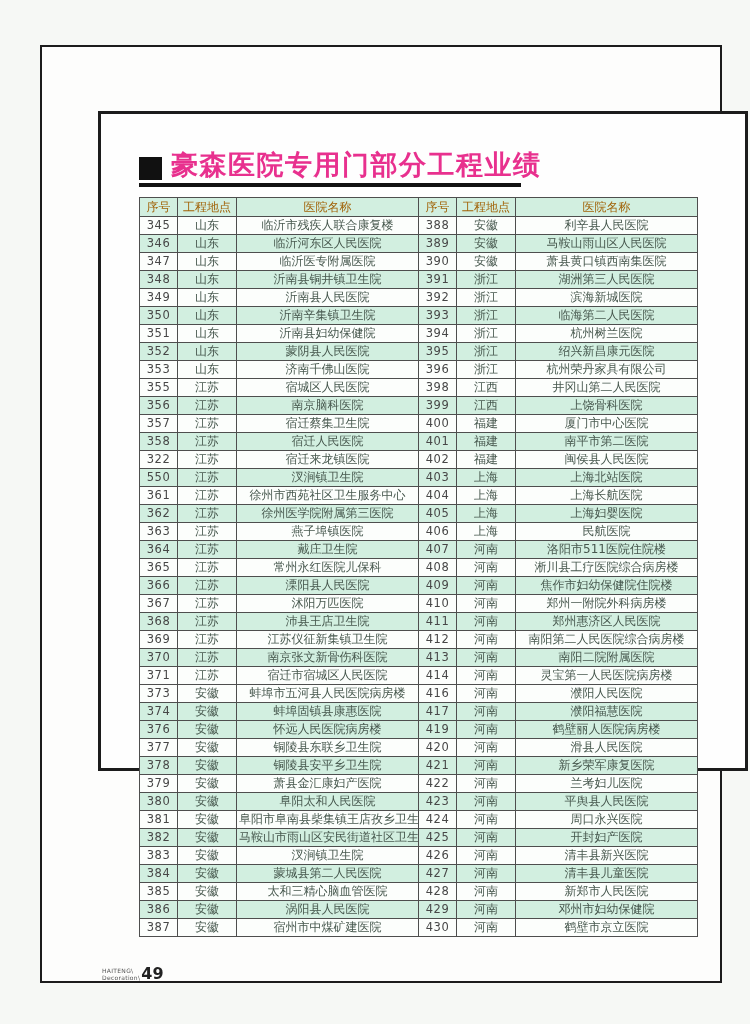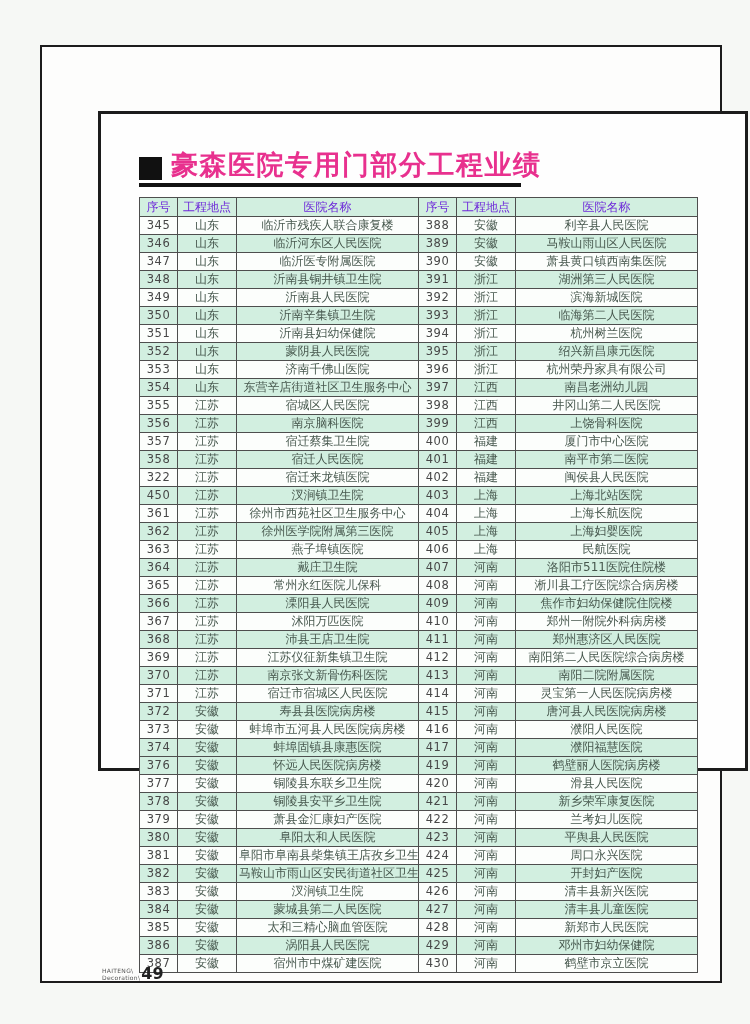--- a/index.html
+++ b/index.html
@@ -40,21 +40,21 @@
   table.results col.c-name{width:182px;}
   table.results th,table.results td{
     border:1px solid var(--tborder,#4e4e4e);
     text-align:center;vertical-align:middle;
     padding:0 2px;overflow:hidden;white-space:nowrap;
     height:17px;line-height:17px;
   }
   table.results th{
     height:18px;line-height:18px;
     background:var(--rowgreen,#d2efe0);
-    font-weight:normal;color:#6d28d9;font-size:12px;
+    font-weight:normal;color:#a16207;font-size:12px;
   }
   table.results tr.white td{background:var(--rowwhite,#fcfefc);}
   table.results tr.green td{background:var(--rowgreen,#d2efe0);}
   table.results td.num{font-size:11.5px;color:#474747;letter-spacing:0.5px;}
   .footer-brand{
     position:absolute;left:1px;top:853px;
     display:flex;color:#3a3a3a;
   }
   .brand-lines{
     display:flex;flex-direction:column;line-height:7px;
@@ -159,28 +159,20 @@
             <td>绍兴新昌康元医院</td>
           </tr>
           <tr class="white">
             <td class="num">353</td>
             <td>山东</td>
             <td>济南千佛山医院</td>
             <td class="num">396</td>
             <td>浙江</td>
             <td>杭州荣丹家具有限公司</td>
           </tr>
-          <tr class="green">
-            <td class="num">354</td>
-            <td>山东</td>
-            <td>东营辛店街道社区卫生服务中心</td>
-            <td class="num">397</td>
-            <td>江西</td>
-            <td>南昌老洲幼儿园</td>
-          </tr>
           <tr class="white">
             <td class="num">355</td>
             <td>江苏</td>
             <td>宿城区人民医院</td>
             <td class="num">398</td>
             <td>江西</td>
             <td>井冈山第二人民医院</td>
           </tr>
           <tr class="green">
             <td class="num">356</td>
@@ -208,21 +200,21 @@
           </tr>
           <tr class="white">
             <td class="num">322</td>
             <td>江苏</td>
             <td>宿迁来龙镇医院</td>
             <td class="num">402</td>
             <td>福建</td>
             <td>闽侯县人民医院</td>
           </tr>
           <tr class="green">
-            <td class="num">450</td>
+            <td class="num">550</td>
             <td>江苏</td>
             <td>汊涧镇卫生院</td>
             <td class="num">403</td>
             <td>上海</td>
             <td>上海北站医院</td>
           </tr>
           <tr class="white">
             <td class="num">361</td>
             <td>江苏</td>
             <td>徐州市西苑社区卫生服务中心</td>
@@ -302,28 +294,20 @@
             <td>河南</td>
             <td>南阳二院附属医院</td>
           </tr>
           <tr class="white">
             <td class="num">371</td>
             <td>江苏</td>
             <td>宿迁市宿城区人民医院</td>
             <td class="num">414</td>
             <td>河南</td>
             <td>灵宝第一人民医院病房楼</td>
-          </tr>
-          <tr class="green">
-            <td class="num">372</td>
-            <td>安徽</td>
-            <td>寿县县医院病房楼</td>
-            <td class="num">415</td>
-            <td>河南</td>
-            <td>唐河县人民医院病房楼</td>
           </tr>
           <tr class="white">
             <td class="num">373</td>
             <td>安徽</td>
             <td>蚌埠市五河县人民医院病房楼</td>
             <td class="num">416</td>
             <td>河南</td>
             <td>濮阳人民医院</td>
           </tr>
           <tr class="green">

